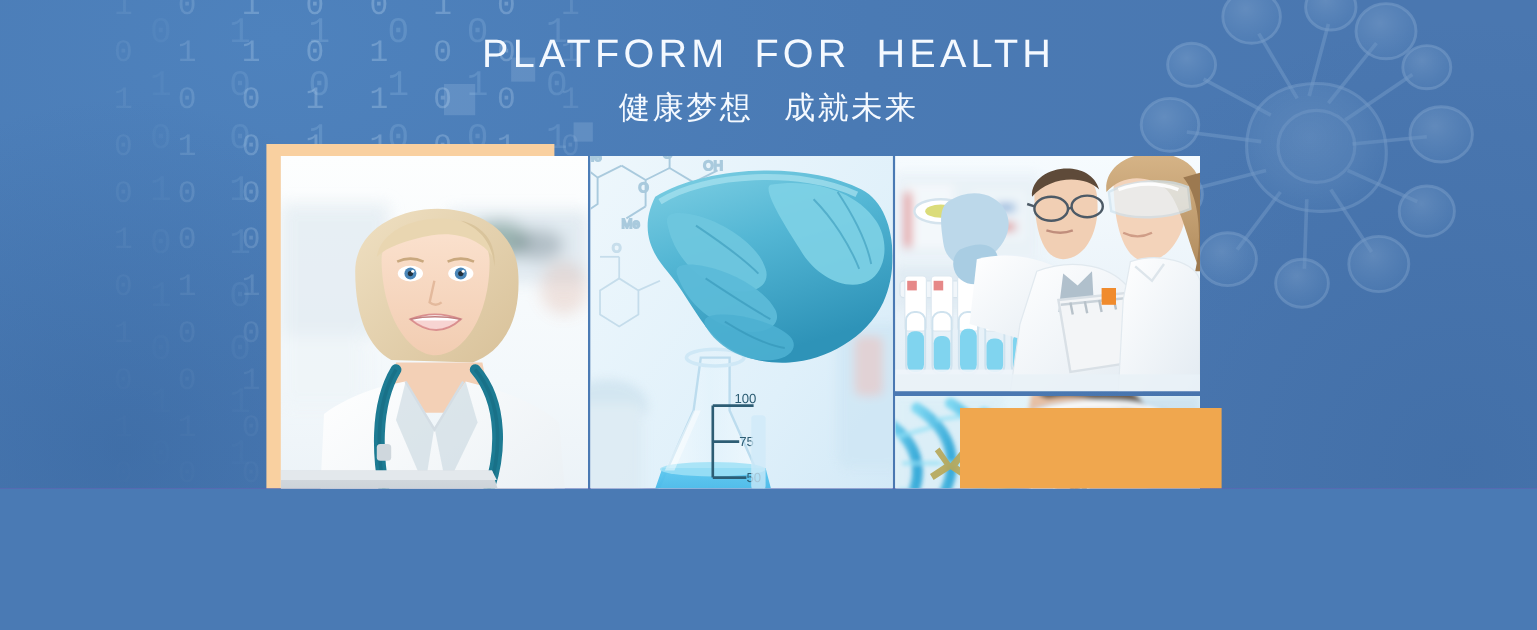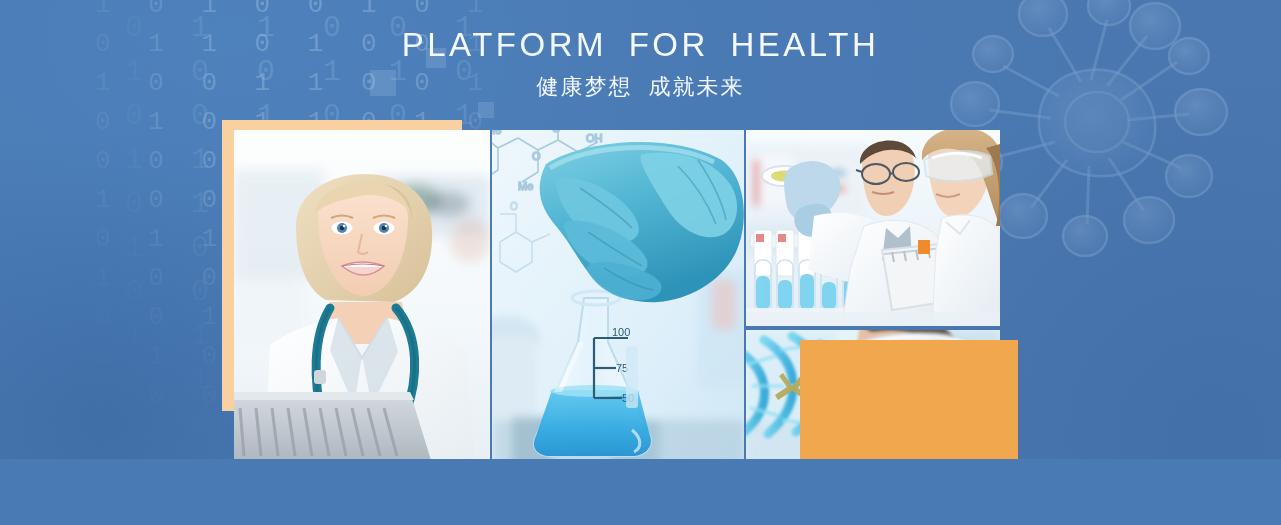--- a/index.html
+++ b/index.html
@@ -3,21 +3,21 @@
 <meta charset="utf-8">
 <style>
   html,body{margin:0;padding:0;background:#4a7ab4;}
   body{
     font-family:"Liberation Sans", sans-serif;
     -webkit-font-smoothing:antialiased;
   }
   .banner{
     position:relative;
     width:1281px;
-    height:459px;
+    height:407px;
     overflow:hidden;
     background:#a21caf;
   }
   
   .bg-base{
     position:absolute; inset:0;
     background:
       radial-gradient(ellipse 900px 600px at 18% 8%, #4e82bd 0%, #4a7ab4 55%, #4a77b0 100%),
       linear-gradient(110deg,#4c7cb6 0%,#4a7ab4 45%,#4d7db7 100%);
   }
@@ -76,25 +76,26 @@
   .title{
     margin:0;
     font-size:33px;
     font-weight:300;
     letter-spacing:3.5px;
     color:#f4f9ff;
     word-spacing:9px;
   }
   .subtitle{
     margin:8px 0 0;
-    font-size:22px;
+    font-size:26px;
     font-weight:400;
     letter-spacing:2px;
     color:#eef5fd;
     word-spacing:8px;
+    font-family:Liberation Mono, monospace;
   }
   
   .collage{position:absolute; inset:0; z-index:4;}
   .frame{position:absolute;}
   .frame-light{background:#f9d0a0;}
   .frame-orange{background:#f0a74e;}
   .photo{
     position:absolute;
     overflow:hidden;
     background:#e9f3fb;

